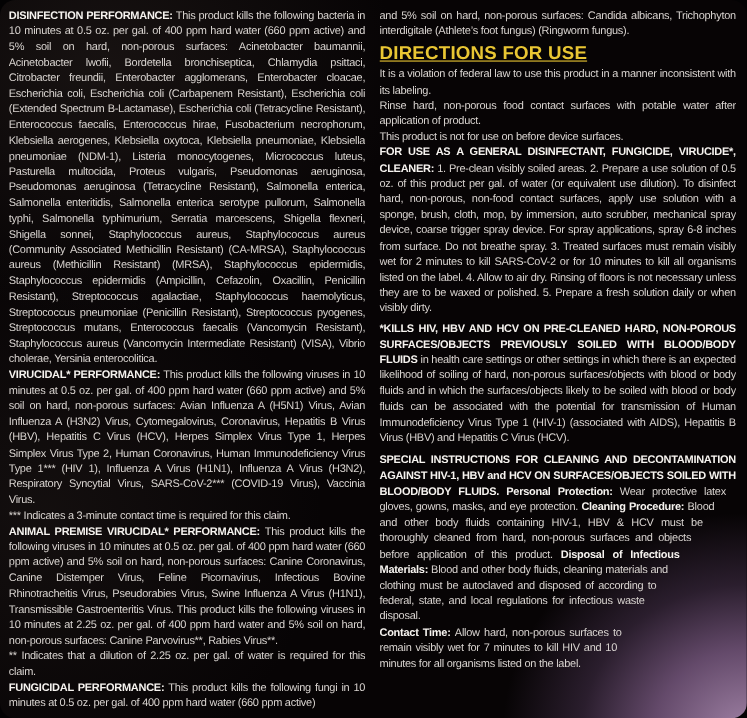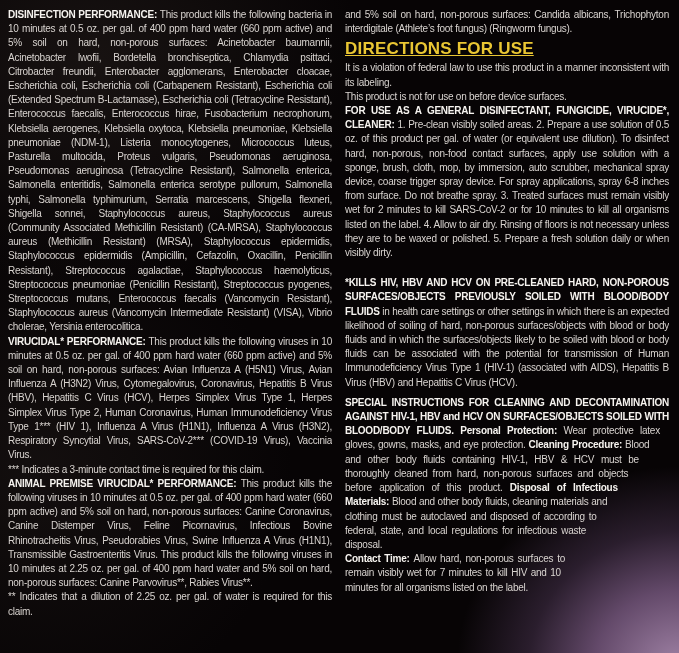--- a/index.html
+++ b/index.html
@@ -5,20 +5,21 @@
   html,body{margin:0;padding:0;background:#030203;}
   .page{
     position:relative;
     width:679px;height:653px;
     overflow:hidden;
     background:
       radial-gradient(ellipse 430px 360px at 14% 10%, rgba(44,36,33,0.45) 0%, rgba(44,36,33,0) 62%),
       radial-gradient(ellipse 420px 420px at 6% 72%, rgba(38,31,29,0.40) 0%, rgba(38,31,29,0) 60%),
       #070405;
     font-family:"Liberation Sans", sans-serif;
+    border-radius:14px;
   }
   .glow{
     position:absolute;right:0;bottom:0;width:360px;height:330px;
     background:radial-gradient(ellipse 300px 270px at 100% 104%,
       rgba(168,137,174,0.95) 0%, rgba(116,86,124,0.85) 28%,
       rgba(66,47,72,0.6) 50%, rgba(24,16,28,0) 74%);
     pointer-events:none;
   }
   .columns{
     position:relative;
@@ -28,21 +29,21 @@
   }
   .col{
     width:324px;height:645px;overflow:hidden;
     color:#d9d4d0;
     font-size:10px;line-height:14.2px;
     letter-spacing:-0.25px;
     text-align:justify;
   }
   .col p{margin:0;}
   .b{font-weight:bold;color:#f6f3ef;}
-  p.mt1{margin-top:16px;}
+  p.mt1{margin-top:4px;}
   p.mt2{margin-top:6px;}
   .directions{
     font-size:17px;line-height:20px;font-weight:bold;
     color:#e9c633;text-align:left;letter-spacing:0.2px;
     margin:3px 0 2px 0;
     text-decoration:underline;
   }
   .corner-spacer{
     float:right;width:115px;height:182px;
     shape-outside:polygon(100% 20%, 6% 100%, 100% 100%);
@@ -55,28 +56,30 @@
   <div class="glow"></div>
 
   <div class="columns">
 
     <div class="col">
       <p><span class="b">DISINFECTION PERFORMANCE: </span><span>This product kills the following bacteria in 10 minutes at 0.5 oz. per gal. of 400 ppm hard water (660 ppm active) and 5% soil on hard, non-porous surfaces: Acinetobacter baumannii, Acinetobacter lwofii, Bordetella bronchiseptica, Chlamydia psittaci, Citrobacter freundii, Enterobacter agglomerans, Enterobacter cloacae, Escherichia coli, Escherichia coli (Carbapenem Resistant), Escherichia coli (Extended Spectrum B-Lactamase), Escherichia coli (Tetracycline Resistant), Enterococcus faecalis, Enterococcus hirae, Fusobacterium necrophorum, Klebsiella aerogenes, Klebsiella oxytoca, Klebsiella pneumoniae, Klebsiella pneumoniae (NDM-1), Listeria monocytogenes, Micrococcus luteus, Pasturella multocida, Proteus vulgaris, Pseudomonas aeruginosa, Pseudomonas aeruginosa (Tetracycline Resistant), Salmonella enterica, Salmonella enteritidis, Salmonella enterica serotype pullorum, Salmonella typhi, Salmonella typhimurium, Serratia marcescens, Shigella flexneri, Shigella sonnei, Staphylococcus aureus, Staphylococcus aureus (Community Associated Methicillin Resistant) (CA-MRSA), Staphylococcus aureus (Methicillin Resistant) (MRSA), Staphylococcus epidermidis, Staphylococcus epidermidis (Ampicillin, Cefazolin, Oxacillin, Penicillin Resistant), Streptococcus agalactiae, Staphylococcus haemolyticus, Streptococcus pneumoniae (Penicillin Resistant), Streptococcus pyogenes, Streptococcus mutans, Enterococcus faecalis (Vancomycin Resistant), Staphylococcus aureus (Vancomycin Intermediate Resistant) (VISA), Vibrio cholerae, Yersinia enterocolitica.</span></p>
       <p><span class="b">VIRUCIDAL* PERFORMANCE: </span><span>This product kills the following viruses in 10 minutes at 0.5 oz. per gal. of 400 ppm hard water (660 ppm active) and 5% soil on hard, non-porous surfaces: Avian Influenza A (H5N1) Virus, Avian Influenza A (H3N2) Virus, Cytomegalovirus, Coronavirus, Hepatitis B Virus (HBV), Hepatitis C Virus (HCV), Herpes Simplex Virus Type 1, Herpes Simplex Virus Type 2, Human Coronavirus, Human Immunodeficiency Virus Type 1*** (HIV 1), Influenza A Virus (H1N1), Influenza A Virus (H3N2), Respiratory Syncytial Virus, SARS-CoV-2*** (COVID-19 Virus), Vaccinia Virus.</span></p>
       <p><span>*** Indicates a 3-minute contact time is required for this claim.</span></p>
       <p><span class="b">ANIMAL PREMISE VIRUCIDAL* PERFORMANCE: </span><span>This product kills the following viruses in 10 minutes at 0.5 oz. per gal. of 400 ppm hard water (660 ppm active) and 5% soil on hard, non-porous surfaces: Canine Coronavirus, Canine Distemper Virus, Feline Picornavirus, Infectious Bovine Rhinotracheitis Virus, Pseudorabies Virus, Swine Influenza A Virus (H1N1), Transmissible Gastroenteritis Virus. This product kills the following viruses in 10 minutes at 2.25 oz. per gal. of 400 ppm hard water and 5% soil on hard, non-porous surfaces: Canine Parvovirus**,  Rabies Virus**.</span></p>
       <p><span>** Indicates that a dilution of 2.25 oz. per gal. of water is required for this claim.</span></p>
+      <p><span class="b">FUNGICIDAL PERFORMANCE: </span><span>This product kills the following fungi in 10 minutes at 0.5 oz. per gal. of 400 ppm hard water (660 ppm active)</span></p>
     </div>
 
     <div class="col">
       <p><span>and 5% soil on hard, non-porous surfaces: Candida albicans, Trichophyton interdigitale (Athlete’s foot fungus) (Ringworm fungus).</span></p>
 
       <div class="directions">DIRECTIONS FOR USE</div>
 
       <p><span>It is a violation of federal law to use this product in a manner inconsistent with its labeling.</span></p>
+      <p><span>Rinse hard, non-porous food contact surfaces with potable water after application of product.</span></p>
       <p><span>This product is not for use on before device surfaces.</span></p>
       <p><span class="b">FOR USE AS A GENERAL DISINFECTANT, FUNGICIDE, VIRUCIDE*, CLEANER: </span><span>1. Pre-clean visibly soiled areas. 2. Prepare a use solution of 0.5 oz. of this product per gal. of water (or equivalent use dilution). To disinfect hard, non-porous, non-food contact surfaces, apply use solution with a sponge, brush, cloth, mop, by immersion, auto scrubber, mechanical spray device, coarse trigger spray device. For spray applications, spray 6-8 inches from surface. Do not breathe spray. 3. Treated surfaces must remain visibly wet for 2 minutes to kill SARS-CoV-2 or for 10 minutes to kill all organisms listed on the label. 4. Allow to air dry. Rinsing of floors is not necessary unless they are to be waxed or polished. 5. Prepare a fresh solution daily or when visibly dirty.</span></p>
       <p class="mt1"><span class="b">*KILLS HIV, HBV AND HCV ON PRE-CLEANED HARD, NON-POROUS SURFACES/OBJECTS PREVIOUSLY SOILED WITH BLOOD/BODY FLUIDS </span><span>in health care settings or other settings in which there is an expected likelihood of soiling of hard, non-porous surfaces/objects with blood or body fluids and in which the surfaces/objects likely to be soiled with blood or body fluids can be associated with the potential for transmission of Human Immunodeficiency Virus Type 1 (HIV-1) (associated with AIDS), Hepatitis B Virus (HBV) and Hepatitis C Virus (HCV).</span></p>
 
       <div class="corner-spacer"></div>
 
       <p class="mt2"><span class="b">SPECIAL INSTRUCTIONS FOR CLEANING AND DECONTAMINATION AGAINST HIV-1, HBV and HCV ON SURFACES/OBJECTS SOILED WITH BLOOD/BODY FLUIDS. </span><span class="b">Personal Protection: </span><span>Wear protective latex gloves, gowns, masks, and eye protection. </span><span class="b">Cleaning Procedure: </span><span>Blood and other body fluids containing HIV-1, HBV &amp; HCV must be thoroughly cleaned from hard, non-porous surfaces and objects before application of this product. </span><span class="b">Disposal of Infectious Materials: </span><span>Blood and other body fluids, cleaning materials and clothing must be autoclaved and disposed of according to federal, state, and local regulations for infectious waste disposal.</span></p>
       <p><span class="b">Contact Time: </span><span>Allow hard, non-porous surfaces to remain visibly wet for 7 minutes to kill HIV and 10 minutes for all organisms listed on the label.</span></p>
     </div>
 

